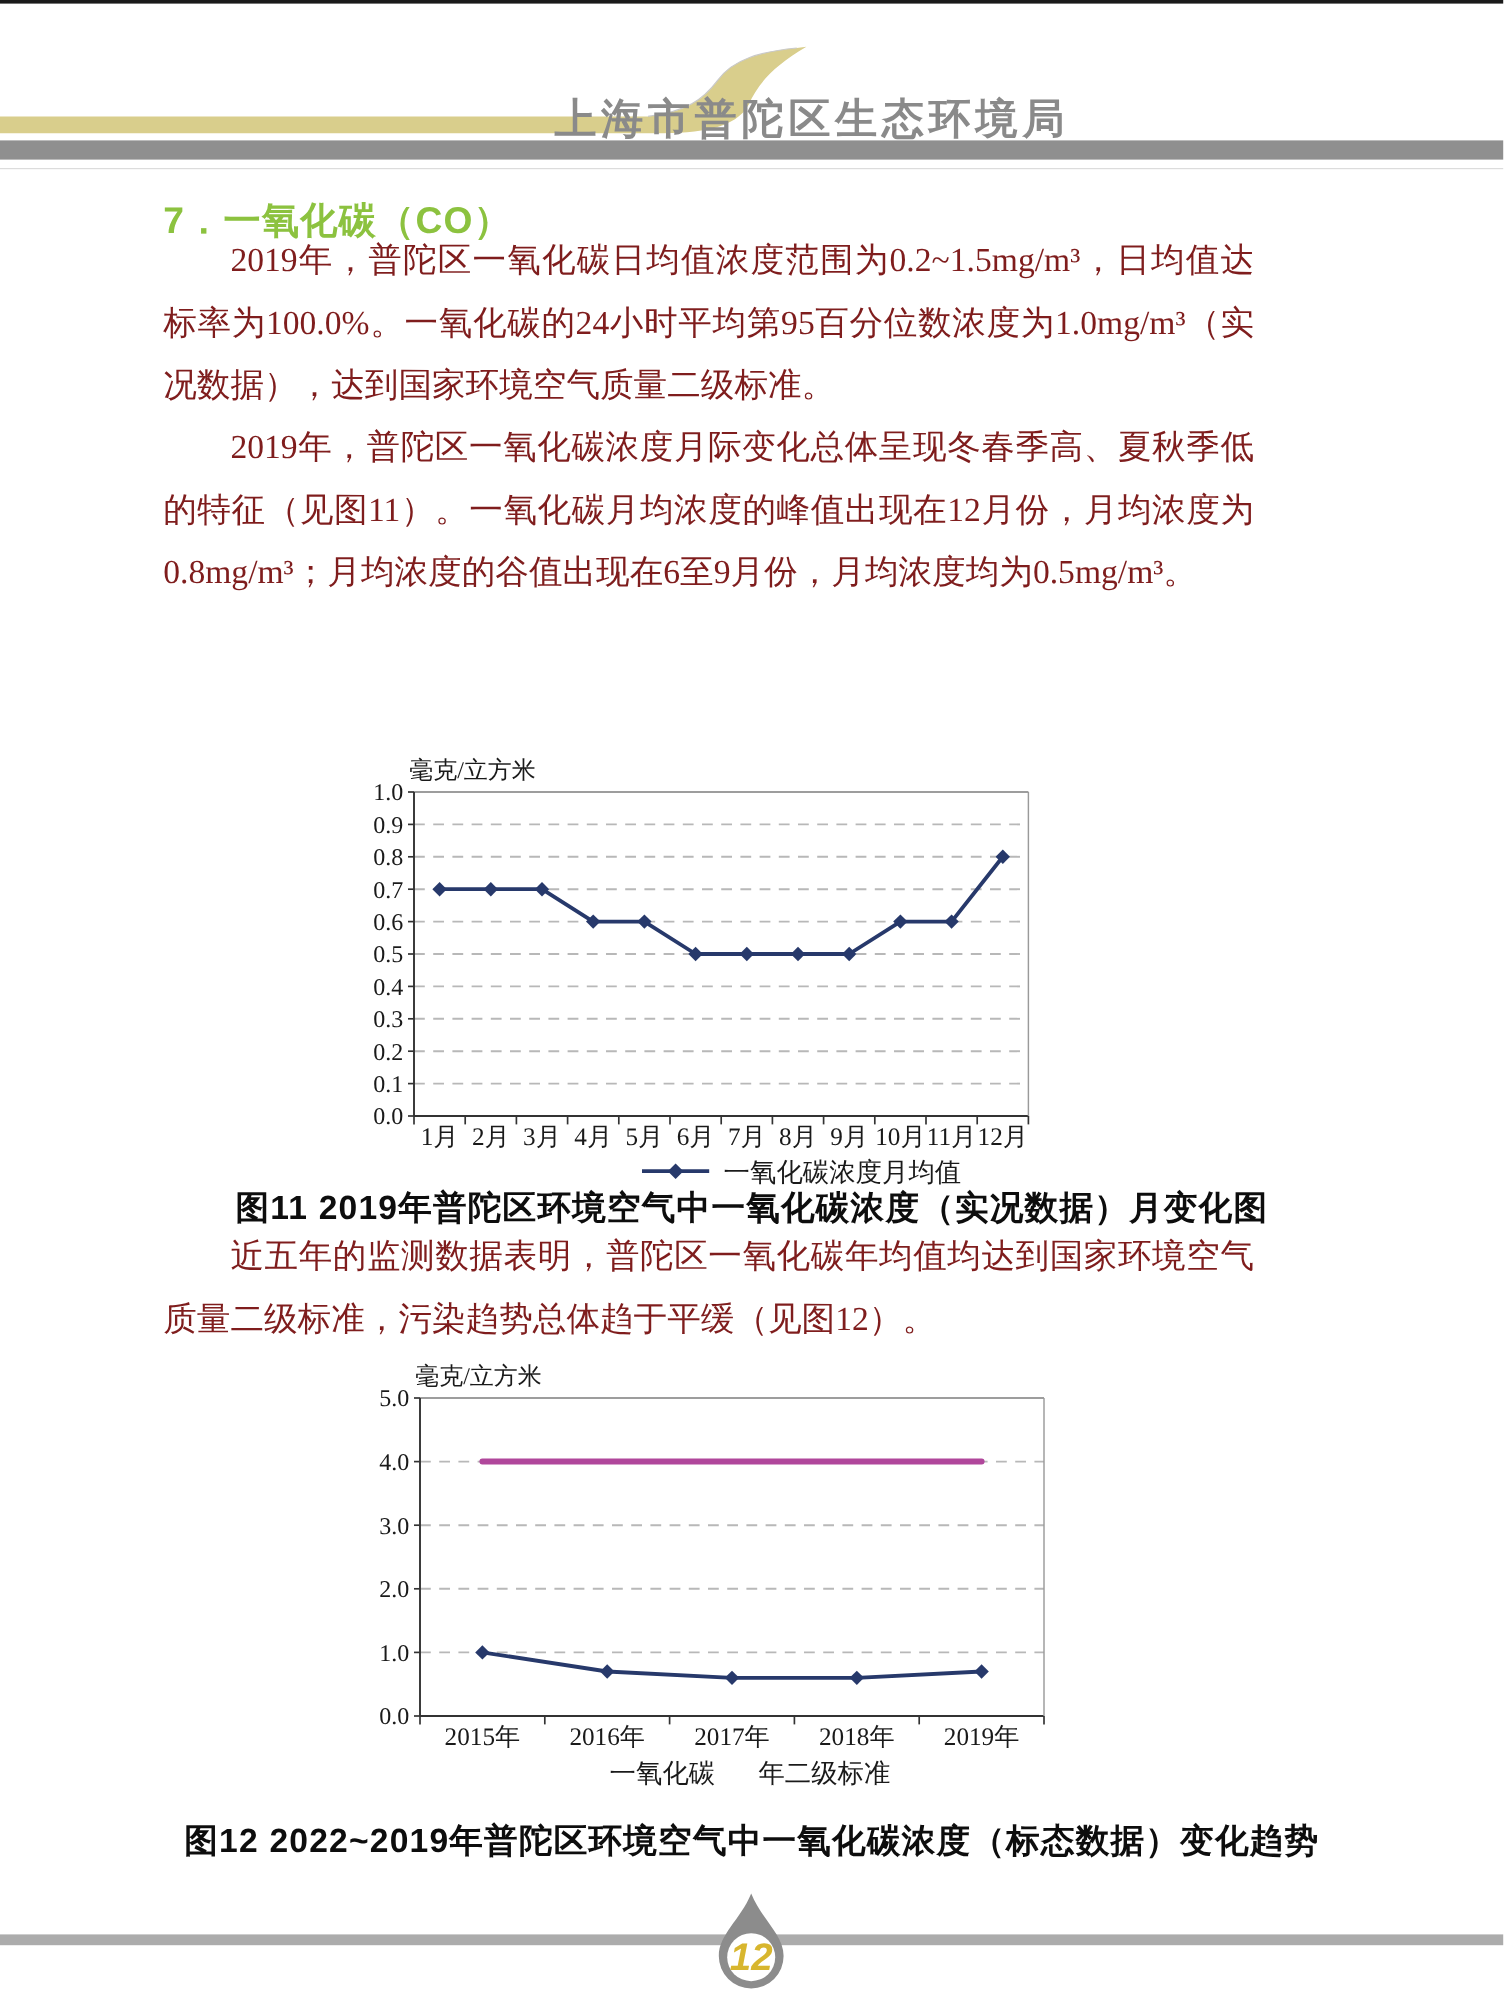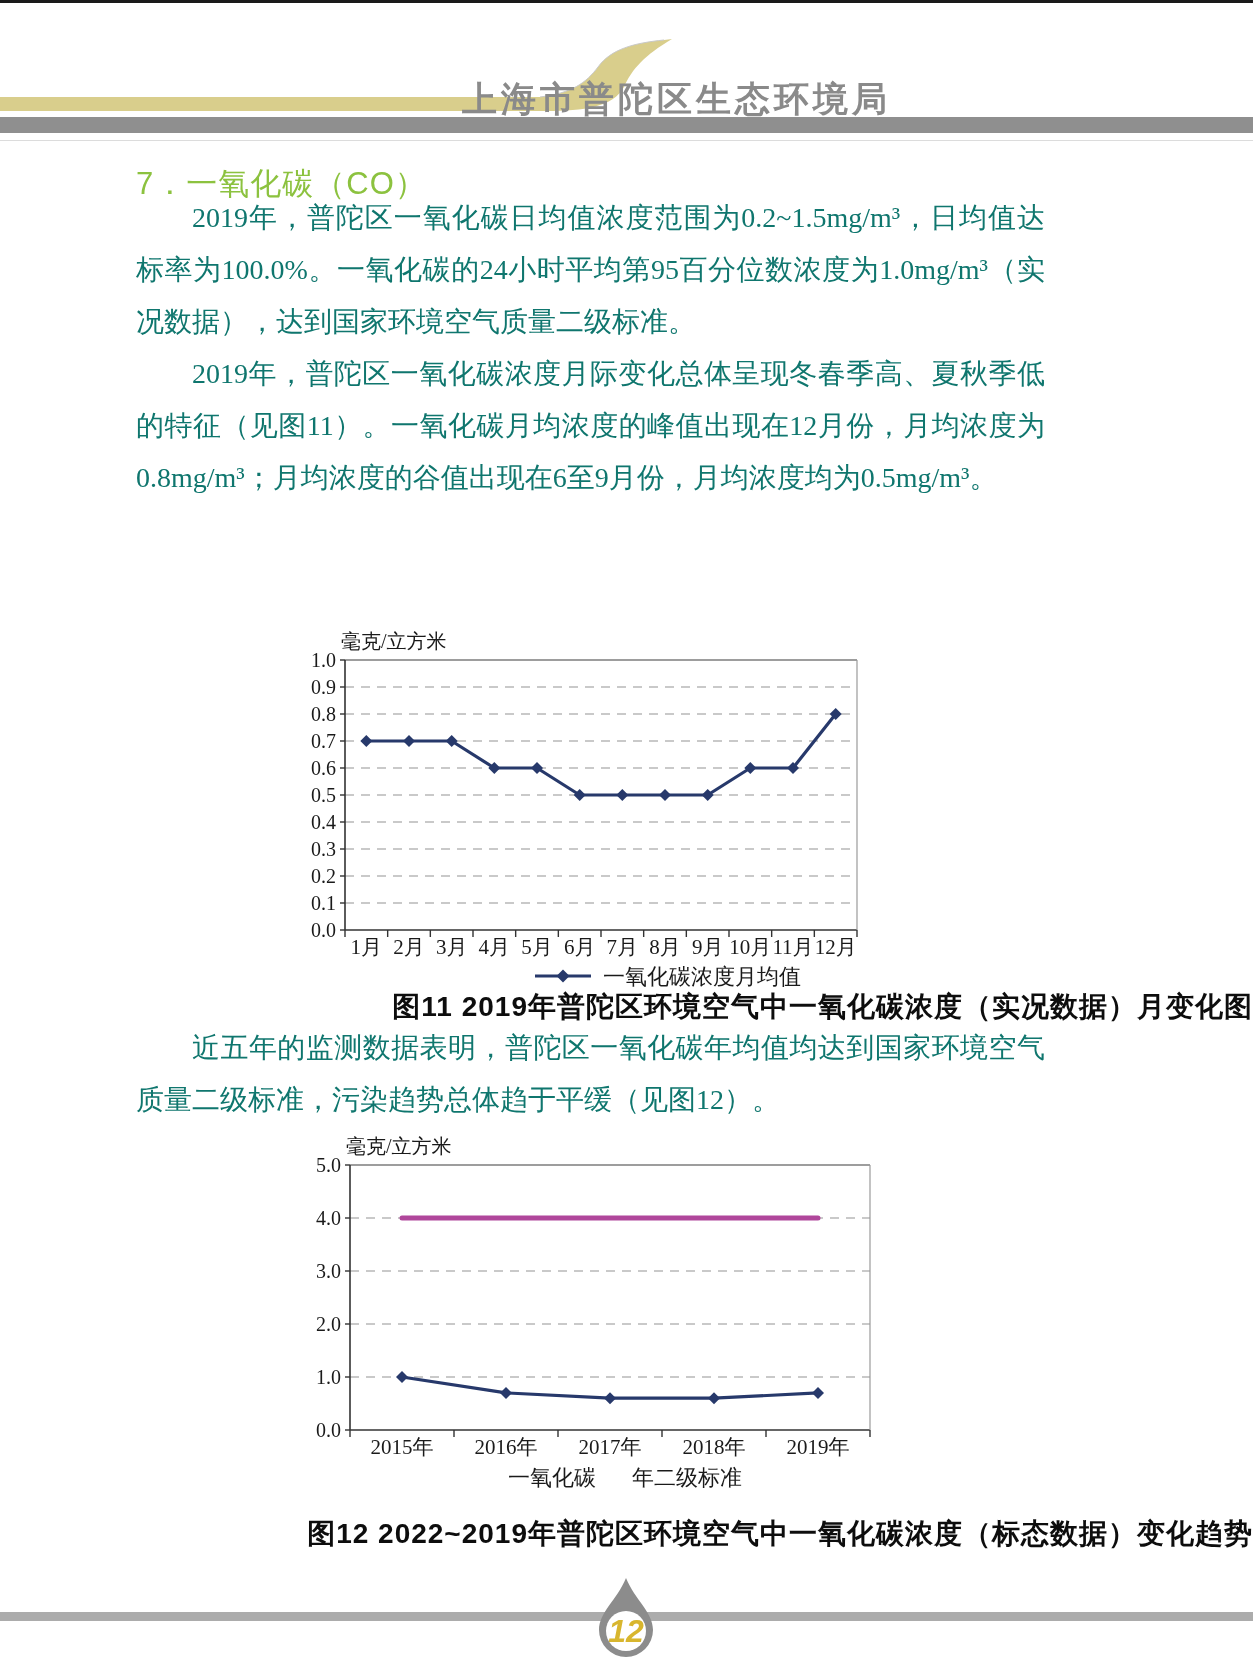--- a/index.html
+++ b/index.html
@@ -15,36 +15,36 @@
     position:absolute; left:462px; top:76px; width:320px;
     font-family:"Liberation Serif","DejaVu Serif",serif;
     font-size:35px; font-weight:bold; color:#8a8a8a; letter-spacing:4px; white-space:nowrap;
   }
   .header-bar { position:absolute; left:0; top:117px; width:1253px; height:16px; background:#8f8f8f; }
   .header-line { position:absolute; left:0; top:140px; width:1253px; height:1px; background:#dcdcdc; }
 
   .section-heading {
     position:absolute; left:136px; top:163px; width:900px;
     font-family:"Liberation Sans","DejaVu Sans",sans-serif;
-    font-size:31px; font-weight:normal; color:#8cc23f; letter-spacing:1px;
+    font-size:31px; font-weight:bold; color:#8cc23f; letter-spacing:1px;
   }
   .body-block {
     position:absolute; left:136px; width:909px;
-    font-size:28px; line-height:52px; text-align:justify; color:#0f766e;
+    font-size:28px; line-height:52px; text-align:justify; color:#7f1d1d;
   }
   .body-block p { text-indent:2em; }
   #para-block-1 { top:192px; }
   #para-block-2 { top:1022px; }
 
   .chart-wrap { position:absolute; }
   #chart1-wrap { left:295px; top:630px; width:580px; height:360px; }
   #chart2-wrap { left:295px; top:1130px; width:600px; height:375px; }
 
   .fig-caption {
-    position:absolute; left:0; width:1253px; text-align:right;
+    position:absolute; left:0; width:1253px; text-align:center;
     font-family:"Liberation Sans","DejaVu Sans",sans-serif;
     font-size:28px; font-weight:bold; color:#0d0d0d; letter-spacing:1px;
   }
   #fig11-caption { top:988px; }
   #fig12-caption { top:1515px; }
 
   .footer-bar { position:absolute; left:0; top:1612px; width:1253px; height:9px; background:#acacac; }
   .page-drop { position:absolute; left:591px; top:1576px; width:70px; height:84px; }
 </style>
 </head>

